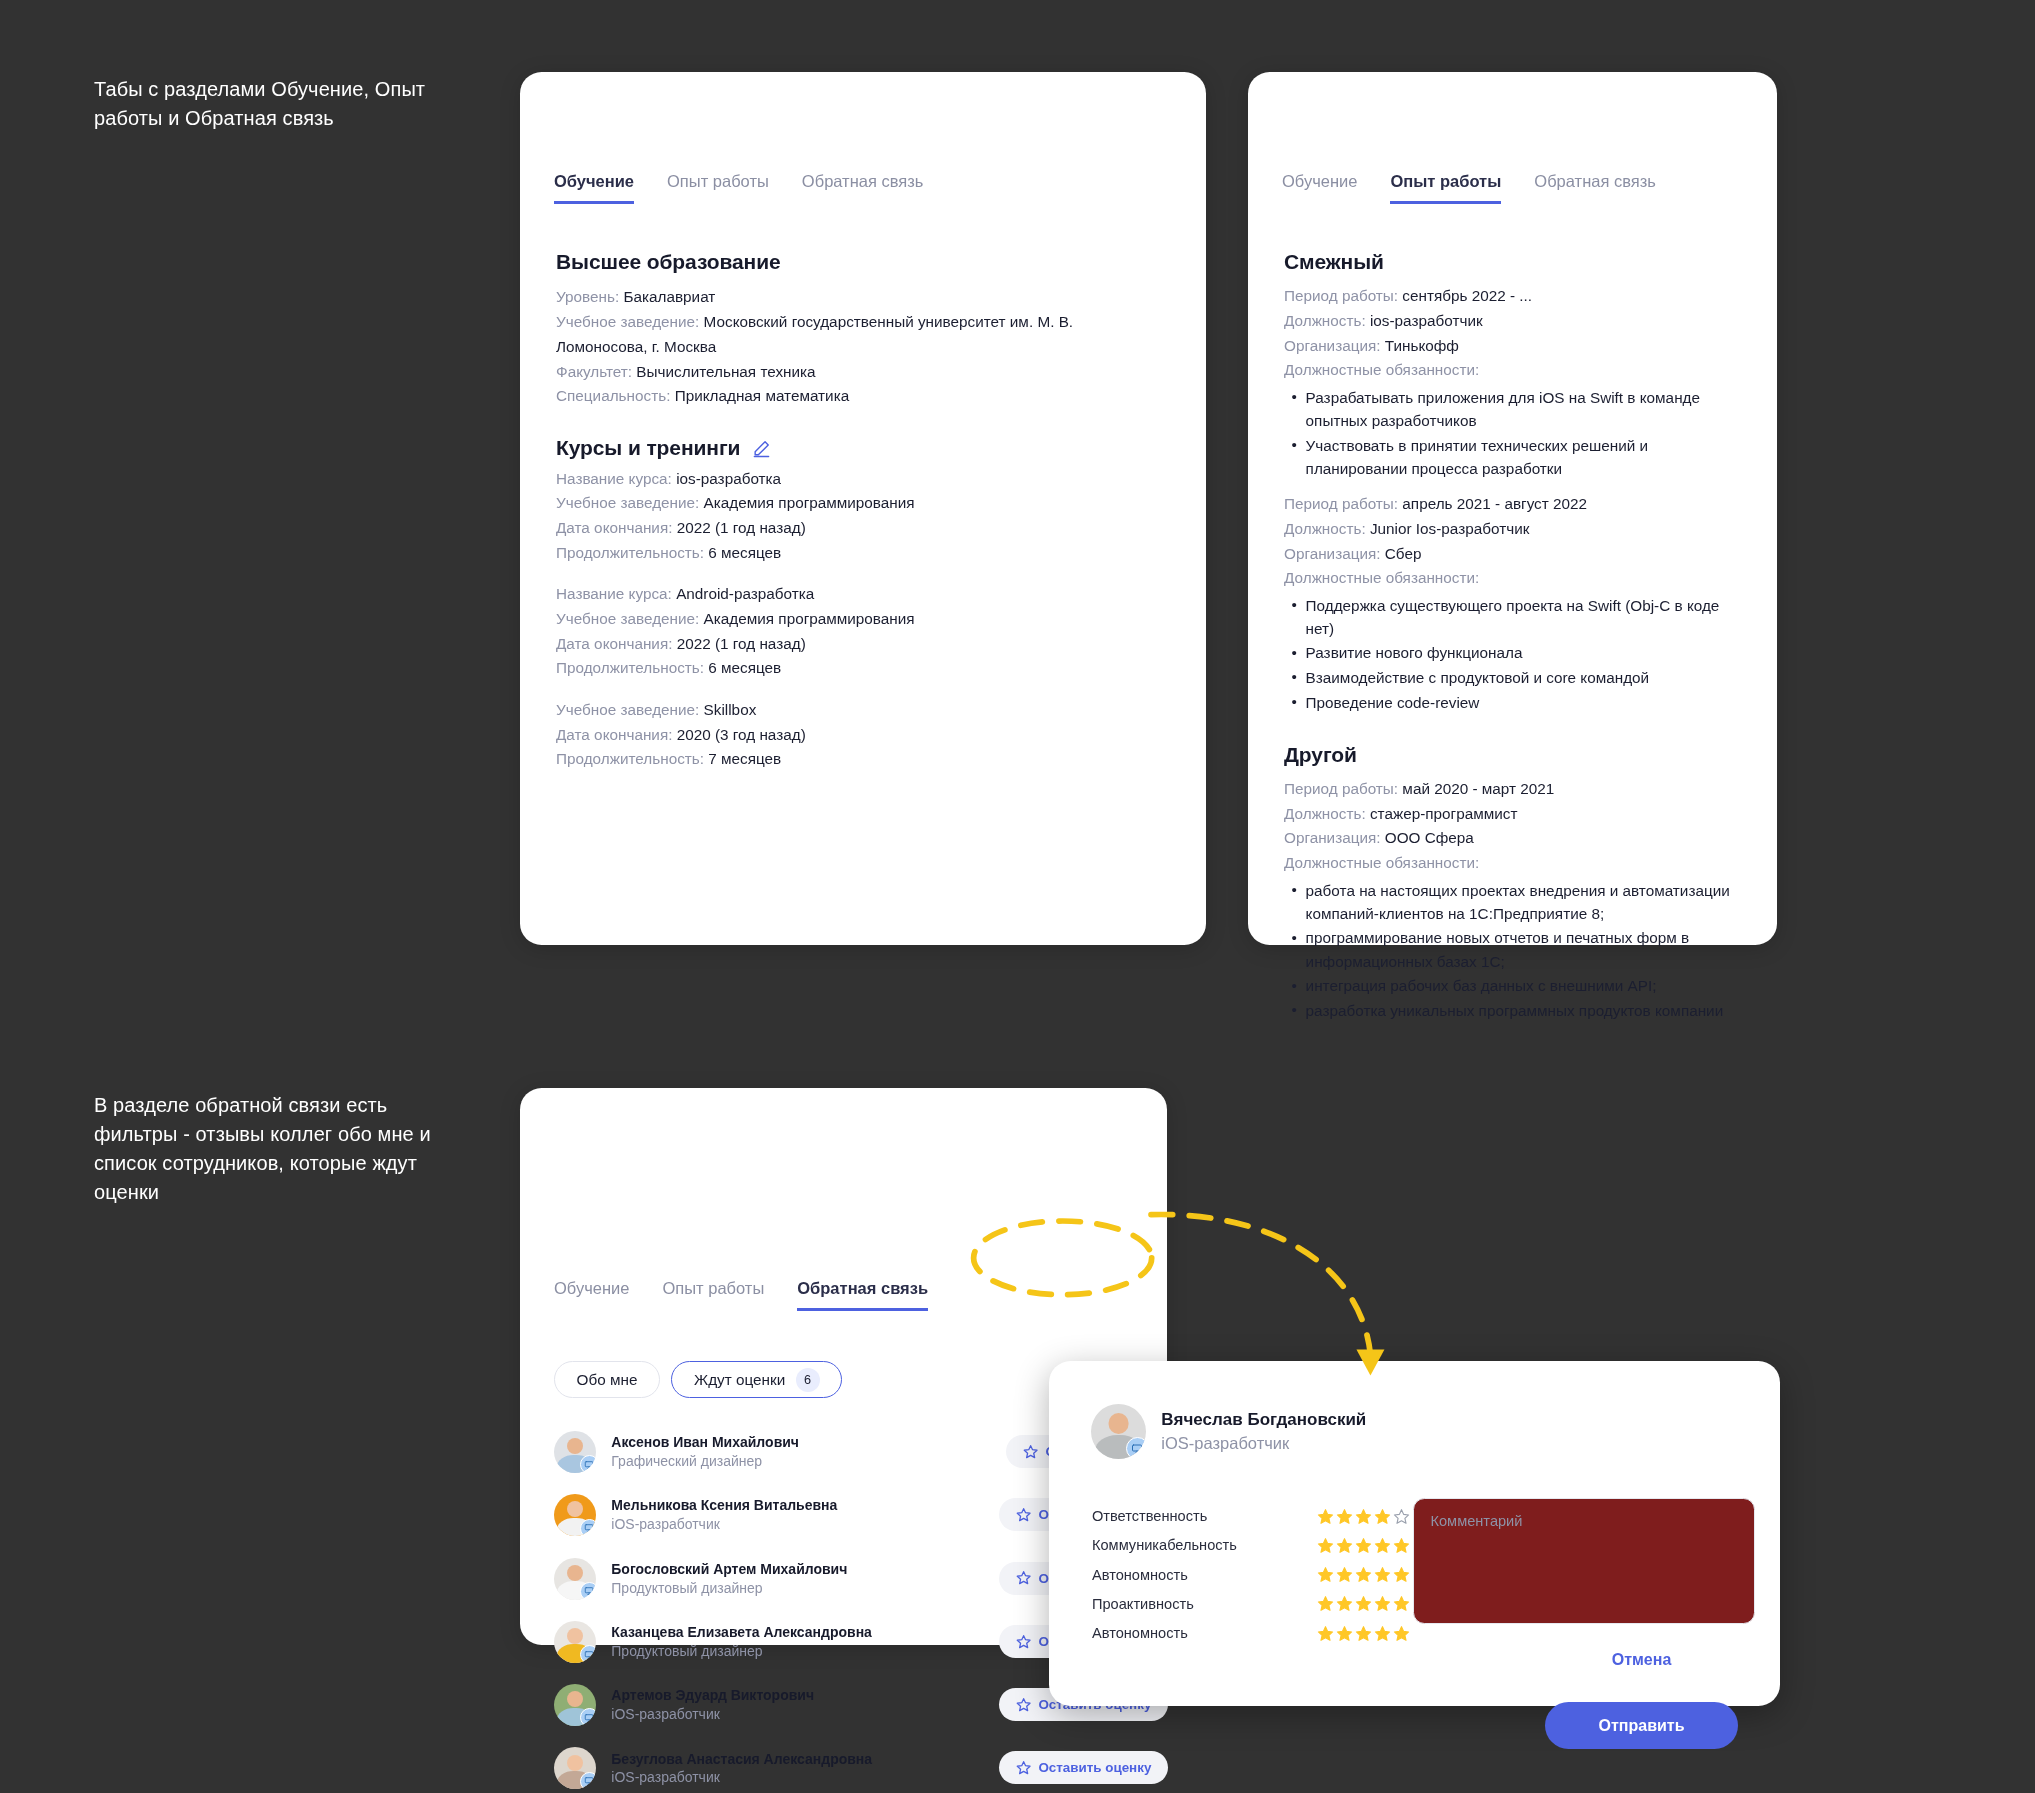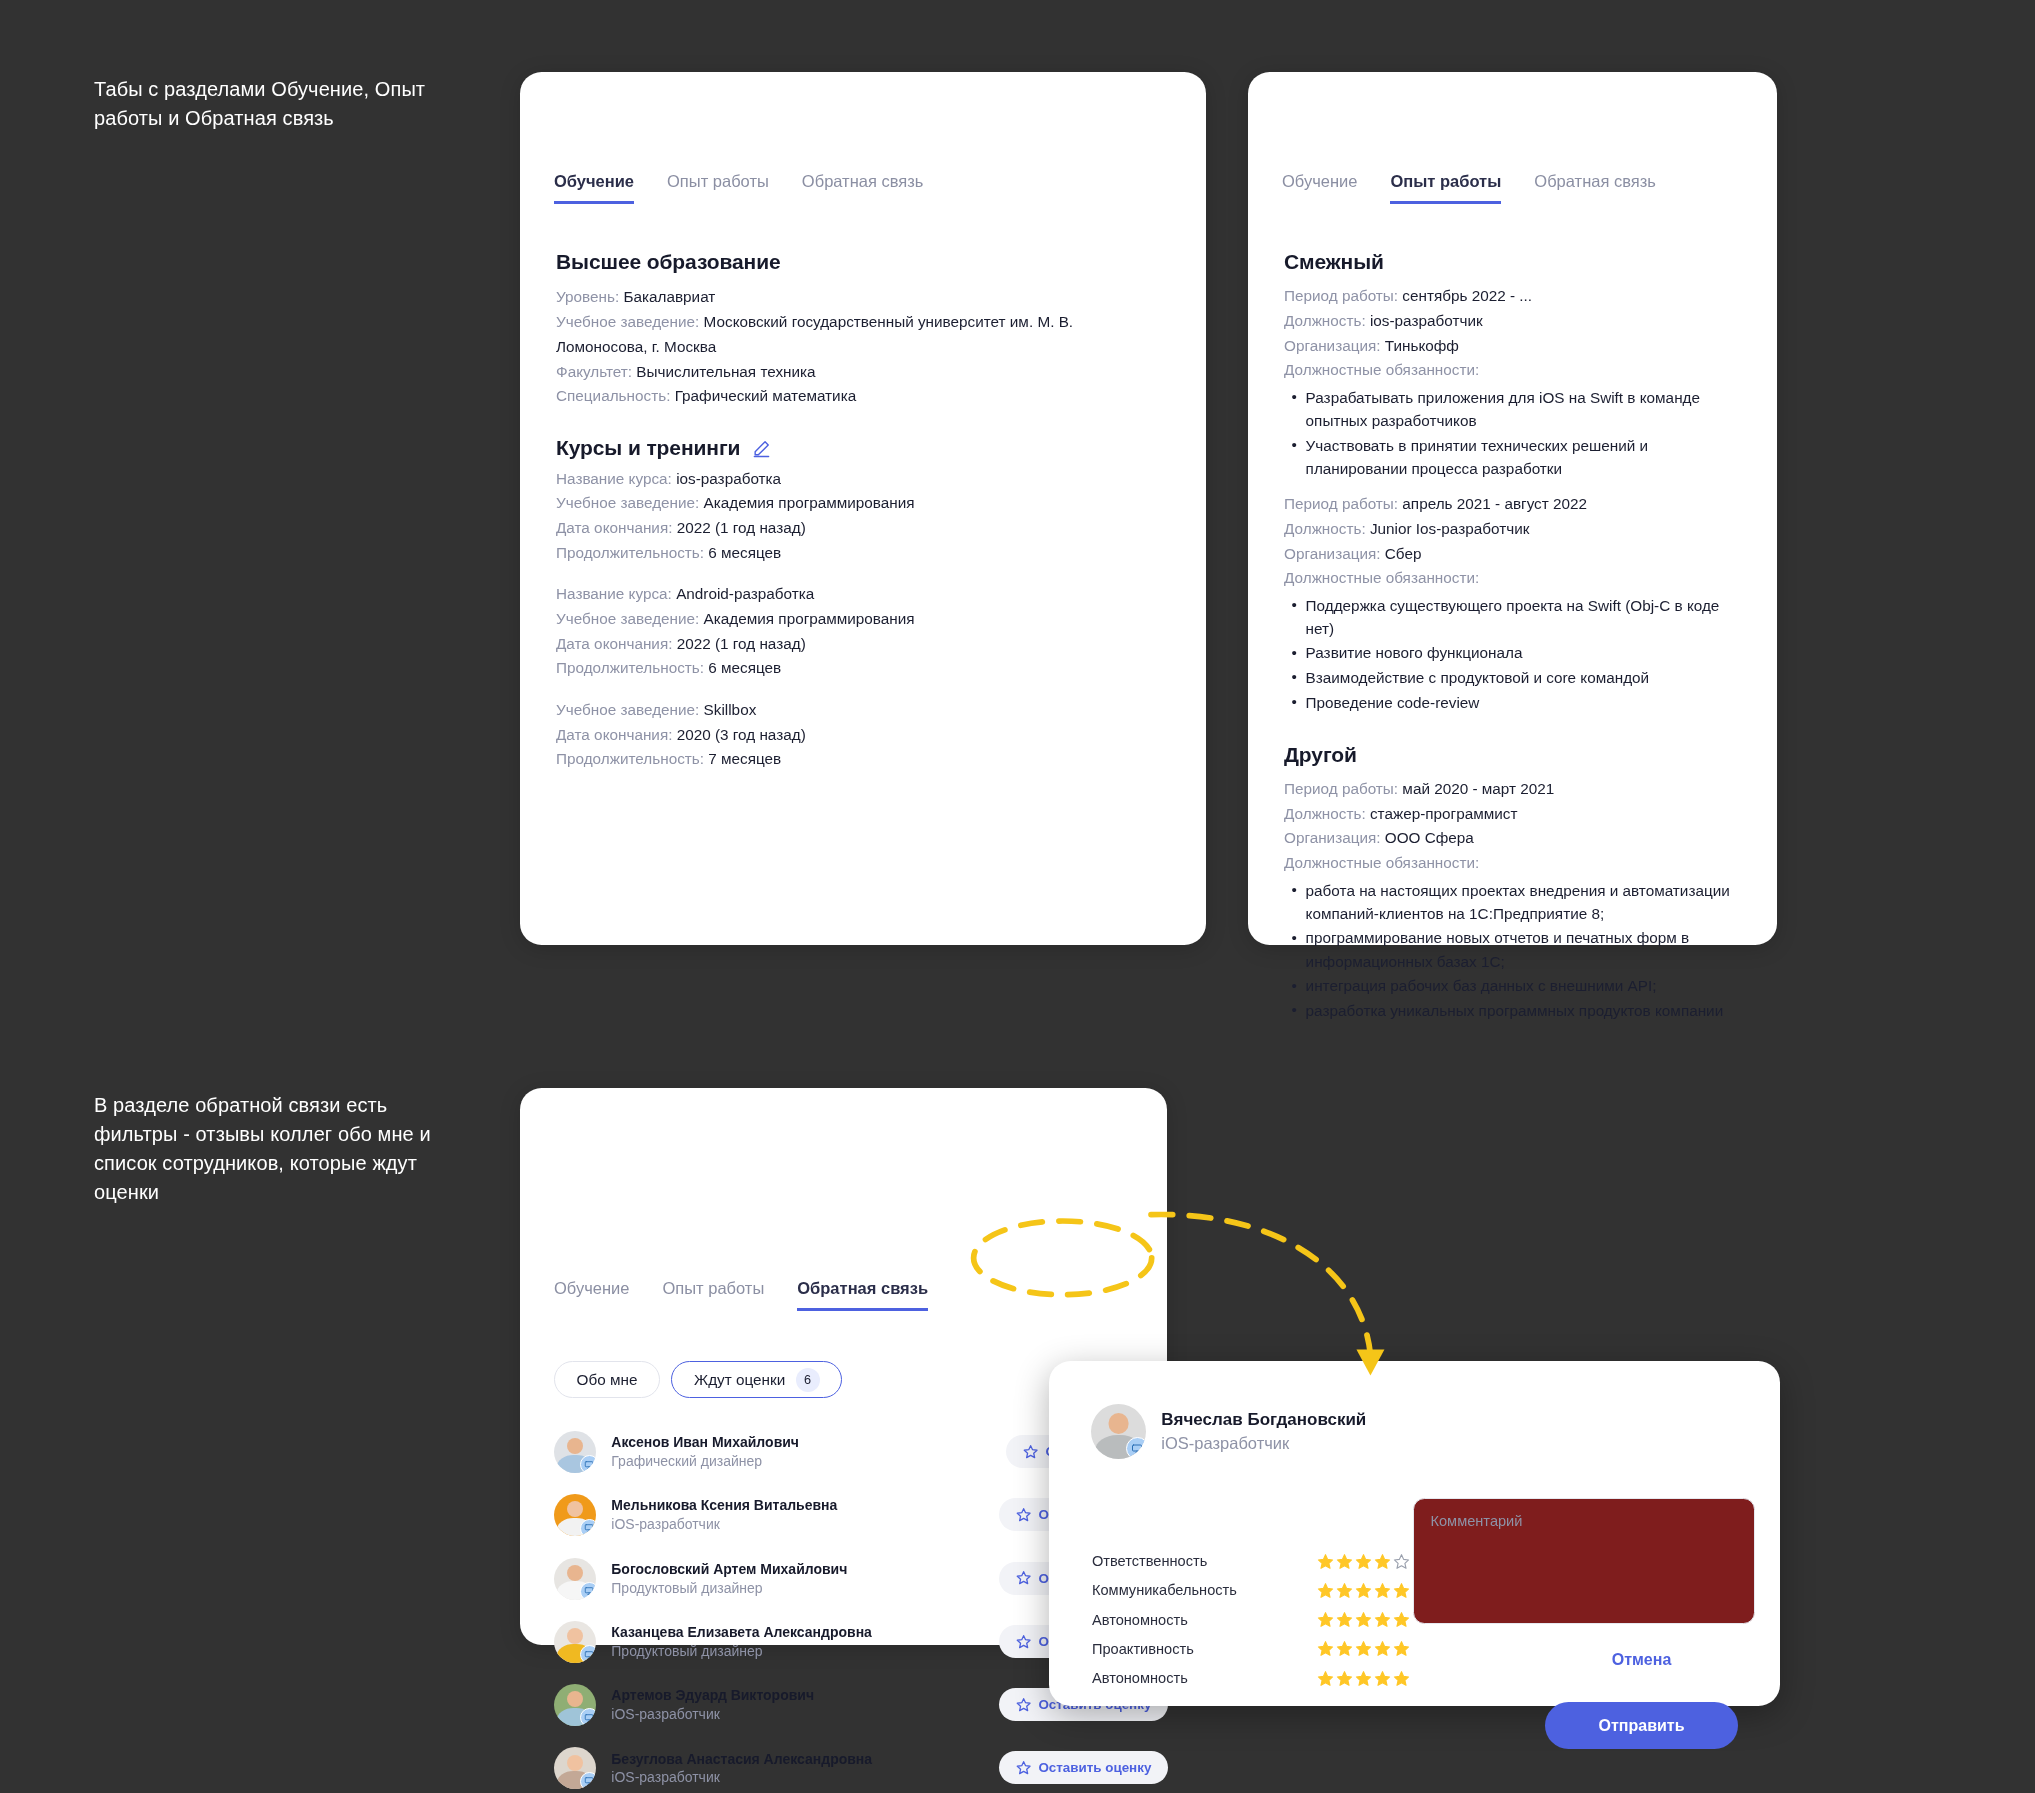--- a/index.html
+++ b/index.html
@@ -175,21 +175,21 @@
     border-radius: 21.6px;
     box-shadow: 0 9px 34px rgba(0,0,0,.30);
   }
   #modal-person { position: absolute; left: 42px; top: 43px; display: flex; align-items: center; }
   #modal-person .avatar { width: 55px; height: 55px; flex: 0 0 55px; }
   #modal-person .badge { width: 23px; height: 23px; }
   #modal-person .badge svg { width: 12px; height: 12px; }
   #modal-person .person-name { font-size: 17px; }
   #modal-person .person-role { font-size: 16.5px; }
 
-  #criteria { position: absolute; left: 43px; top: 141px; width: 318px; margin-top: 45px; }
+  #criteria { position: absolute; left: 43px; top: 141px; width: 318px; }
   .crit-row {
     display: flex; align-items: center; justify-content: space-between;
     height: 28px; margin-bottom: 1.3px;
   }
   .crit-name { font-size: 14.6px; color: #2a2d3d; }
   .stars { display: flex; gap: 1.9px; }
   .stars svg { width: 17px; height: 17px; }
 
   #comment-box {
     position: absolute; left: 364px; top: 137px;
@@ -248,21 +248,21 @@
         <div class="row">
           <span class="lbl">Учебное заведение:</span>
           <span>Московский государственный университет им. М. В. Ломоносова, г. Москва</span>
         </div>
         <div class="row">
           <span class="lbl">Факультет:</span>
           <span>Вычислительная техника</span>
         </div>
         <div class="row">
           <span class="lbl">Специальность:</span>
-          <span>Графический математика</span>
+          <span>Прикладная математика</span>
         </div>
       </div>
 
       <div id="edu-courses">
         <div class="section-title">
           <span>Курсы и тренинги</span>
           <span class="pencil-icon">
             <svg viewBox="0 0 24 24" fill="none" stroke="#4d61e0" stroke-width="1.8" stroke-linecap="round" stroke-linejoin="round">
               <path d="M16.5 3.5l4 4L8 20H4v-4z"></path>
               <path d="M3 22h18"></path>

